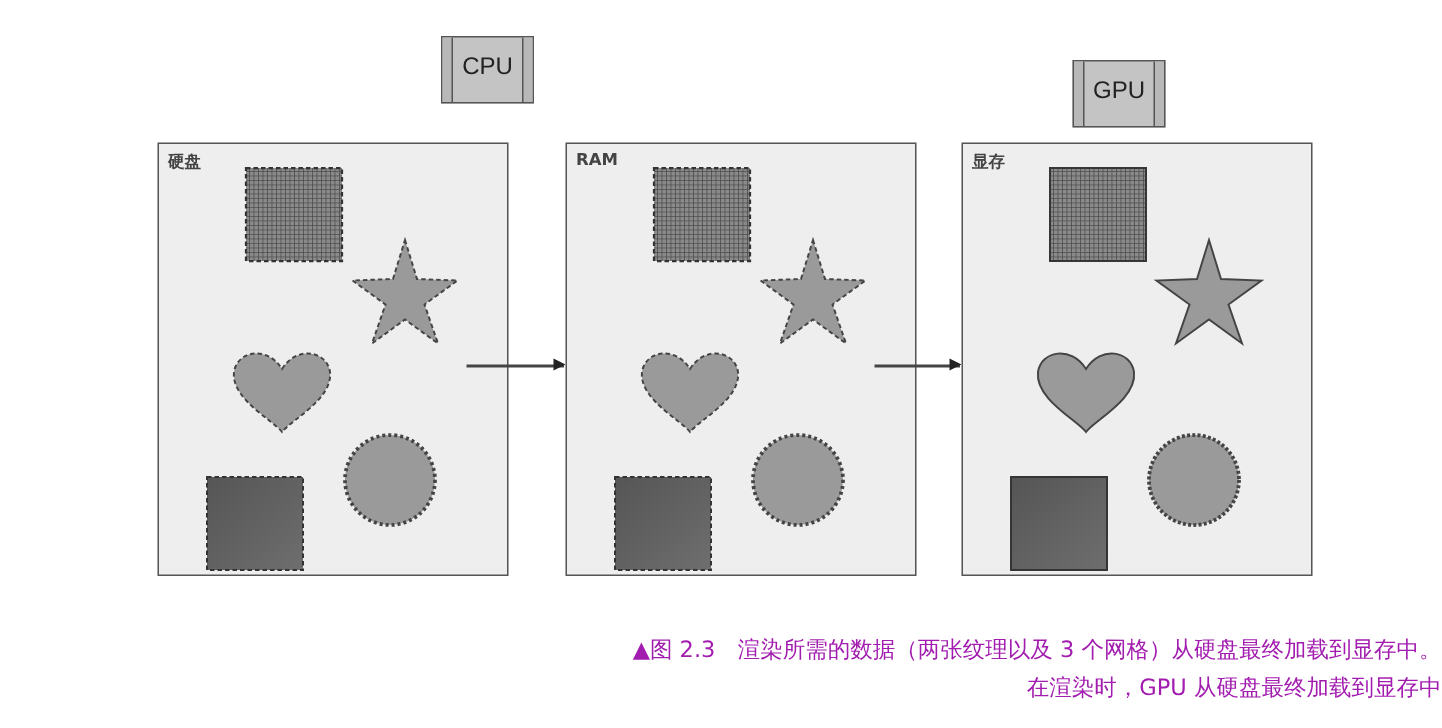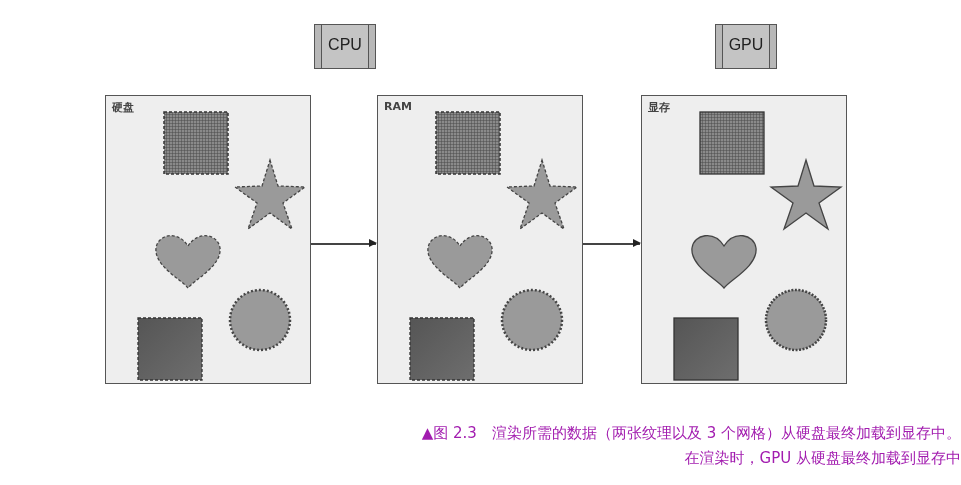--- a/index.html
+++ b/index.html
@@ -2,36 +2,36 @@
 <html><head>
 <meta charset="utf-8">
 <style>
   html, body { margin:0; padding:0; }
   body { width:961px; height:485px; background:#ffffff; position:relative; overflow:hidden; font-family:"DejaVu Sans", sans-serif; }
   .chip { position:absolute; width:62px; height:45px; background:#c4c4c4; border:1.5px solid #555; box-sizing:border-box; }
   .chip .bar-l, .chip .bar-r { position:absolute; top:0; bottom:0; width:6px; border-right:1.5px solid #555; background:#b8b8b8; }
   .chip .bar-l { left:0; }
   .chip .bar-r { right:0; border-right:none; border-left:1.5px solid #555; }
   .chip .label { position:absolute; left:0; right:0; top:11px; text-align:center; font-family:"Liberation Sans", sans-serif; font-size:16px; color:#222; }
-  .panel { position:absolute; width:206px; height:289px; background:#eeeeee; border:1.5px solid #555; box-sizing:border-box; }
+  .panel { position:absolute; width:234px; height:289px; background:#eeeeee; border:1.5px solid #555; box-sizing:border-box; }
   .panel .ptitle { position:absolute; left:6px; top:4px; font-size:11px; font-weight:bold; color:#444; }
   .panel svg { position:absolute; left:0; top:0; }
   .arrow { position:absolute; height:1.5px; background:#444; }
   .arrow::after { content:""; position:absolute; right:-1px; top:-4px; border-left:8px solid #222; border-top:4.5px solid transparent; border-bottom:4.5px solid transparent; }
   .caption { position:absolute; left:0; right:0; text-align:right; font-size:15px; color:#a21caf; }
 </style>
 </head>
 <body>
 
-<div class="chip" style="left:314px; top:24px;">
+<div class="chip" style="left:294px; top:24px;">
   <div class="bar-l"></div>
   <div class="bar-r"></div>
   <div class="label">CPU</div>
 </div>
-<div class="chip" style="left:715px; top:24px;">
+<div class="chip" style="left:715px; top:40px;">
   <div class="bar-l"></div>
   <div class="bar-r"></div>
   <div class="label">GPU</div>
 </div>
 
 <svg width="0" height="0" style="position:absolute">
   <defs>
     <pattern id="grid" width="3" height="3" patternUnits="userSpaceOnUse">
       <rect width="3" height="3" fill="#8a8a8a"></rect>
       <path d="M0 0H3M0 0V3" stroke="#4a4a4a" stroke-width="1"></path>

